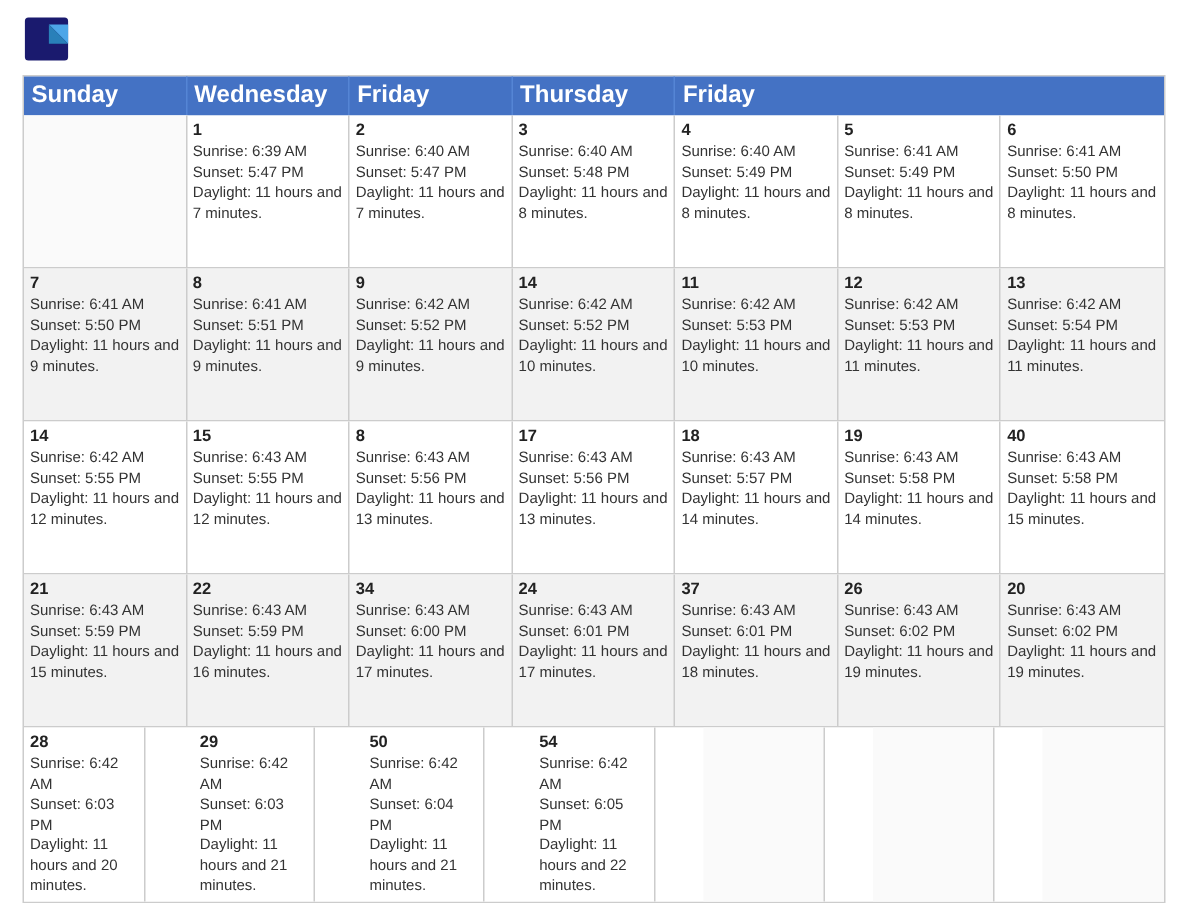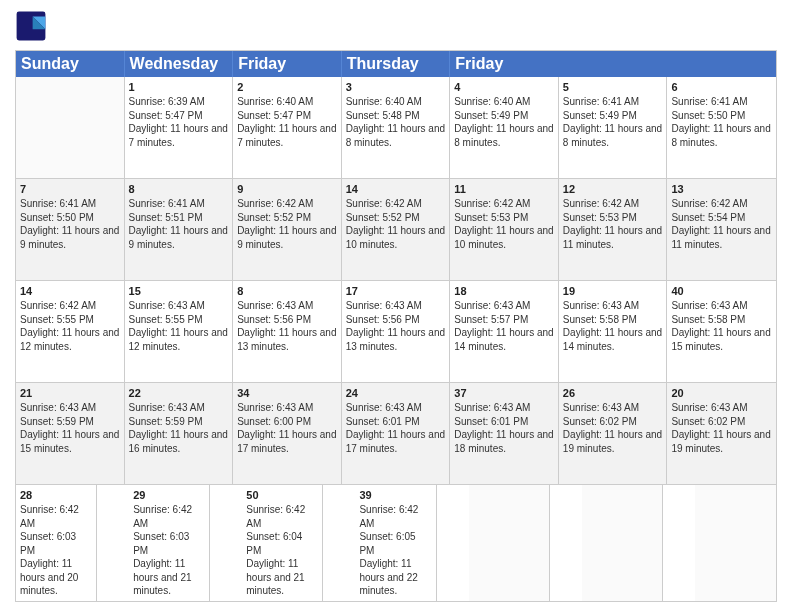--- a/index.html
+++ b/index.html
@@ -264,21 +264,21 @@
           </div>
           <div class="cal-cell">
             <span class="day-number">29</span>
             <div class="sun-info">Sunrise: 6:42 AM<br>Sunset: 6:03 PM<br>Daylight: 11 hours and 21 minutes.</div>
           </div>
           <div class="cal-cell">
             <span class="day-number">50</span>
             <div class="sun-info">Sunrise: 6:42 AM<br>Sunset: 6:04 PM<br>Daylight: 11 hours and 21 minutes.</div>
           </div>
           <div class="cal-cell">
-            <span class="day-number">39</span>
+            <span class="day-number">54</span>
             <div class="sun-info">Sunrise: 6:42 AM<br>Sunset: 6:05 PM<br>Daylight: 11 hours and 22 minutes.</div>
           </div>
           <div class="cal-cell empty"></div>
           <div class="cal-cell empty"></div>
           <div class="cal-cell empty"></div>
         </div>
       </div>
   </div>
 </div>
 

